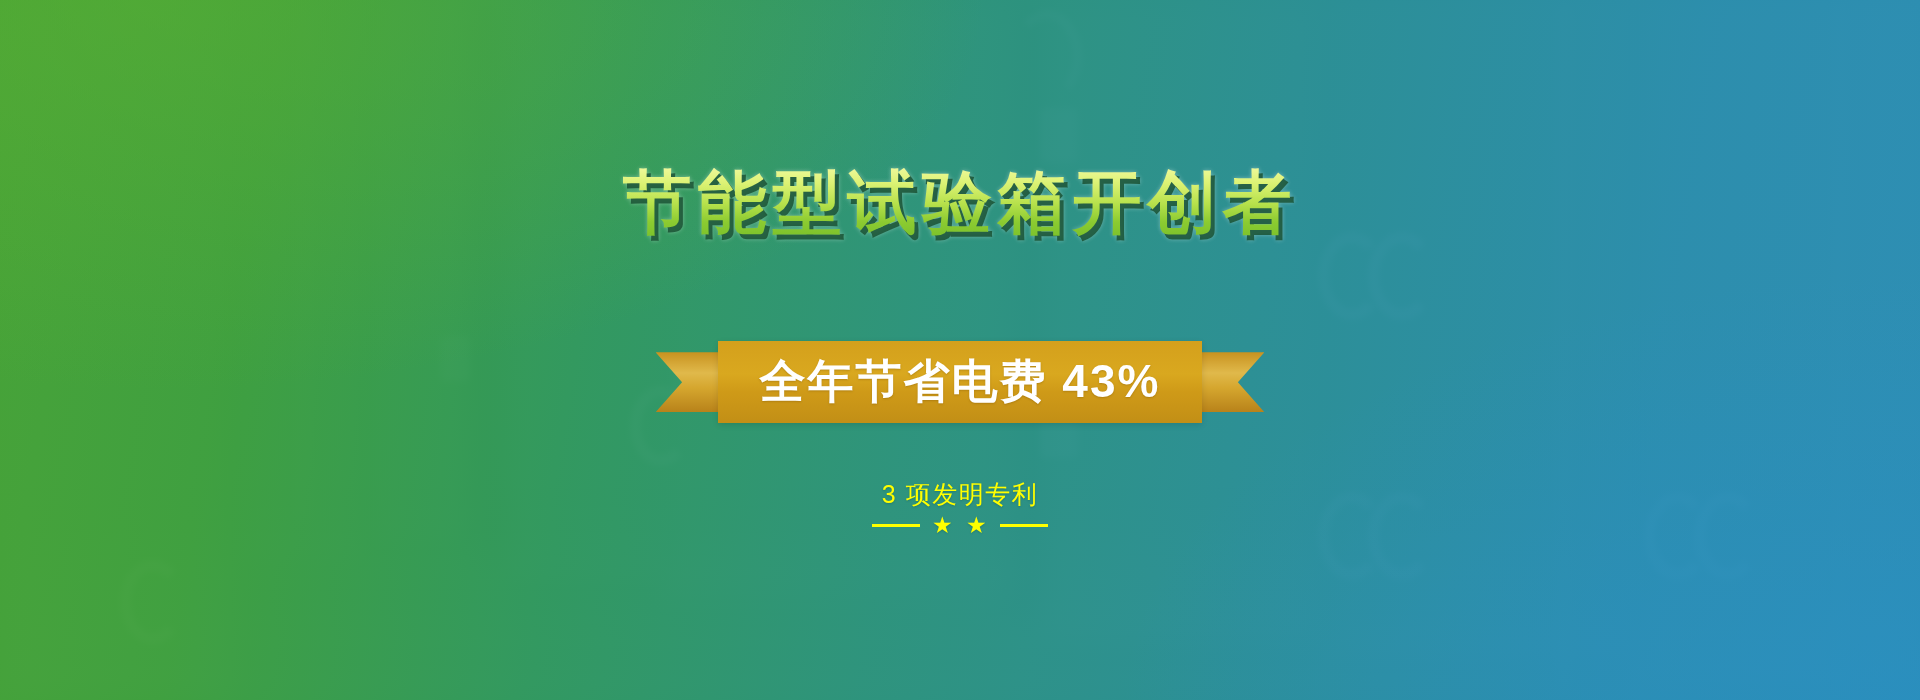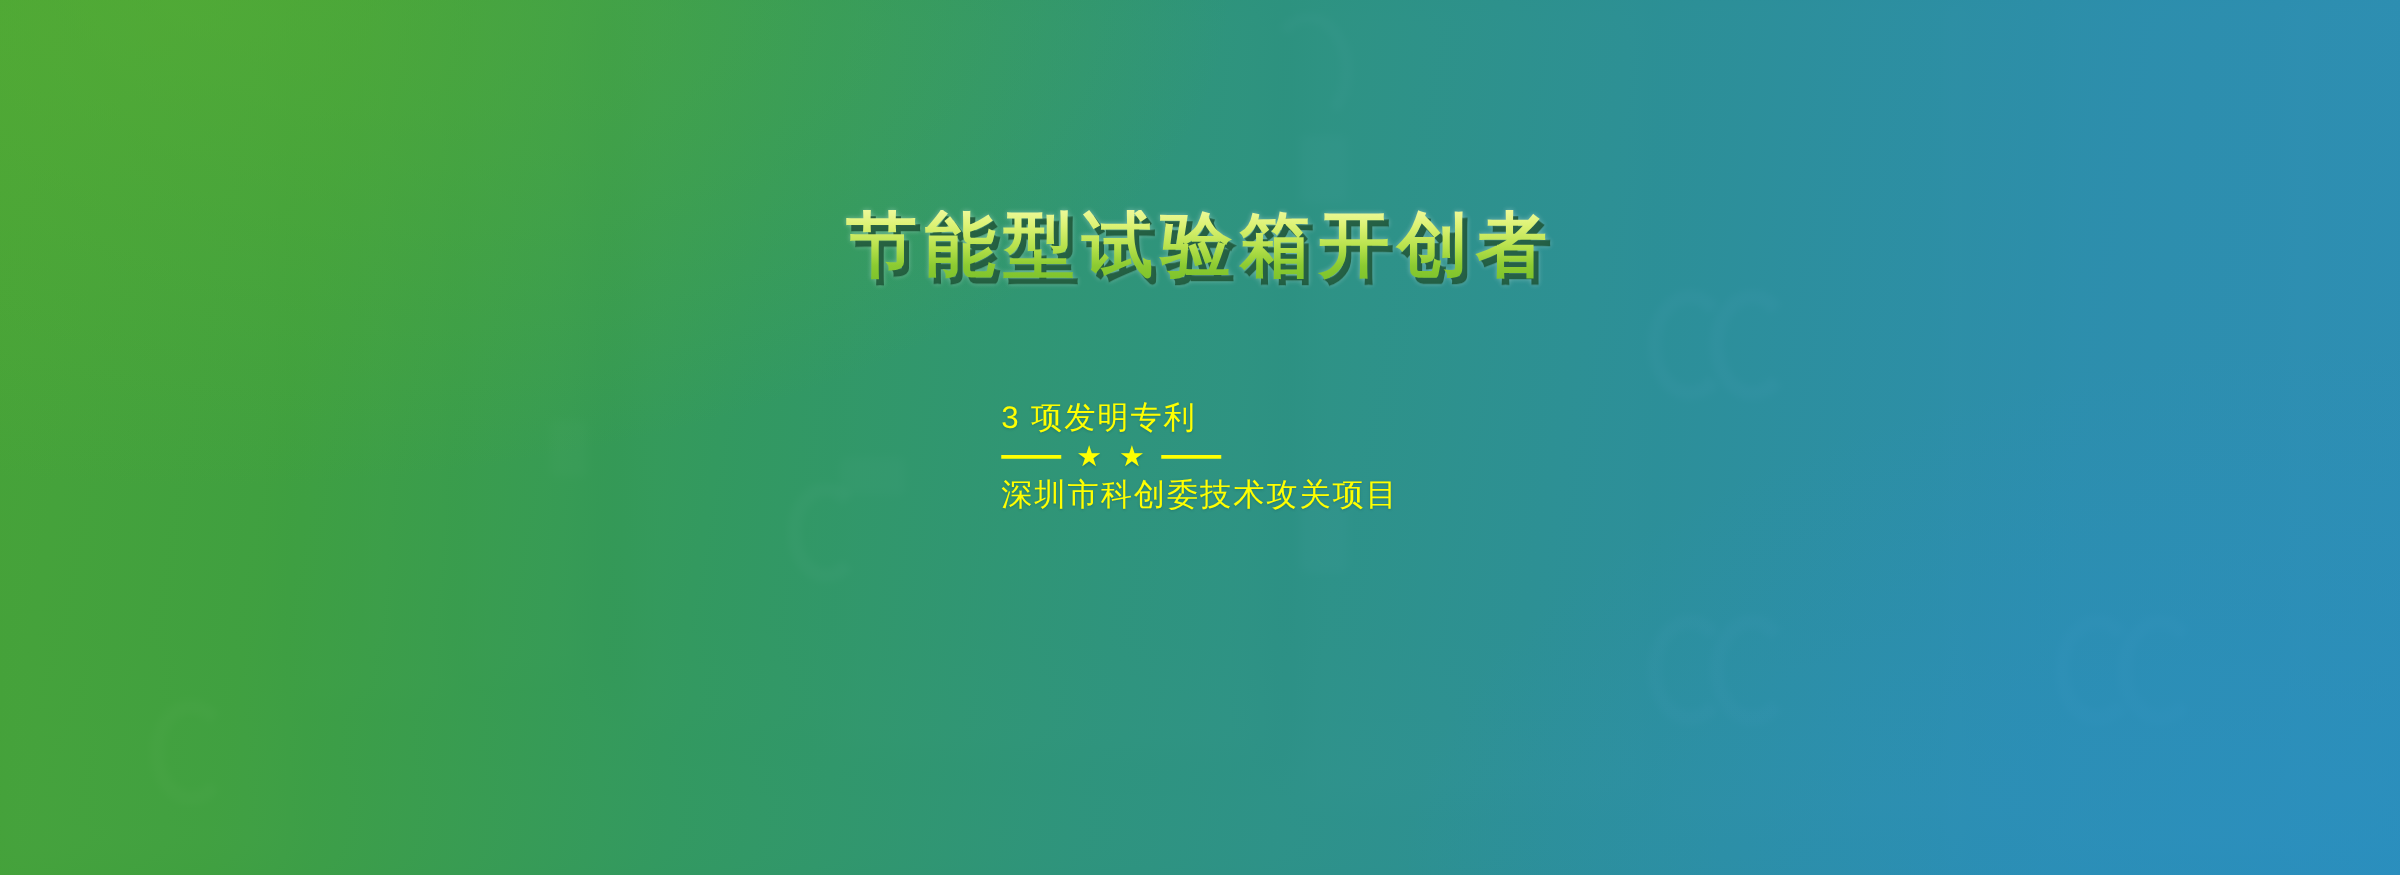--- a/index.html
+++ b/index.html
@@ -100,21 +100,21 @@
   .content {
     position: absolute;
     inset: 0;
     display: flex;
     flex-direction: column;
     align-items: center;
   }
 
   .headline {
     margin-top: 168px;
-    font-size: 57px;
+    font-size: 69px;
     font-weight: 700;
     letter-spacing: 6px;
     line-height: 1;
     background: linear-gradient(to bottom, #eef99a 0%, #dcf274 22%, #b6e14b 52%, #8ccb31 78%, #7cc22b 100%);
     -webkit-background-clip: text;
     background-clip: text;
     color: transparent;
     -webkit-text-fill-color: transparent;
     filter: drop-shadow(4px 5px 0px rgba(26,82,52,0.85)) drop-shadow(0 0 2px rgba(255,255,255,0.35));
     white-space: nowrap;
@@ -162,21 +162,21 @@
     letter-spacing: 2px;
     white-space: nowrap;
     text-shadow: 0 1px 2px rgba(120,80,0,0.35);
   }
 
   
   .creds {
     margin-top: 52px;
     display: flex;
     flex-direction: column;
-    align-items: flex-start;
+    align-items: center;
     color: #ffff00;
   }
   .cred-line {
     font-size: 25px;
     letter-spacing: 1.5px;
     line-height: 1.55;
     white-space: nowrap;
     text-shadow: 0 1px 2px rgba(0,60,80,0.28);
   }
   .cred-line.mid {
@@ -232,26 +232,32 @@
   </div>
 
   <div class="wash"></div>
   <div class="wash2"></div>
   <div class="wash3"></div>
 
   <div class="content">
 
     <h1 class="headline">节能型试验箱开创者</h1>
 
+    <div class="ribbon-wrap">
+      <div class="ribbon-tail left"></div>
+      <div class="ribbon-tail right"></div>
+      <div class="ribbon-body">
+        <span class="ribbon-text">全年节省电费 43%</span>
+      </div>
+    </div>
 
     <div class="creds">
       <div class="cred-line">3 项发明专利</div>
       <div class="cred-line mid">
         <span class="rule"></span>
         <span class="star">★</span>
         <span class="star">★</span>
         <span class="rule"></span>
       </div>
-      <div class="cred-line">深圳市科创委技术攻关项目</div>
     </div>
 
   </div>
 </div>
 
 </body></html>

